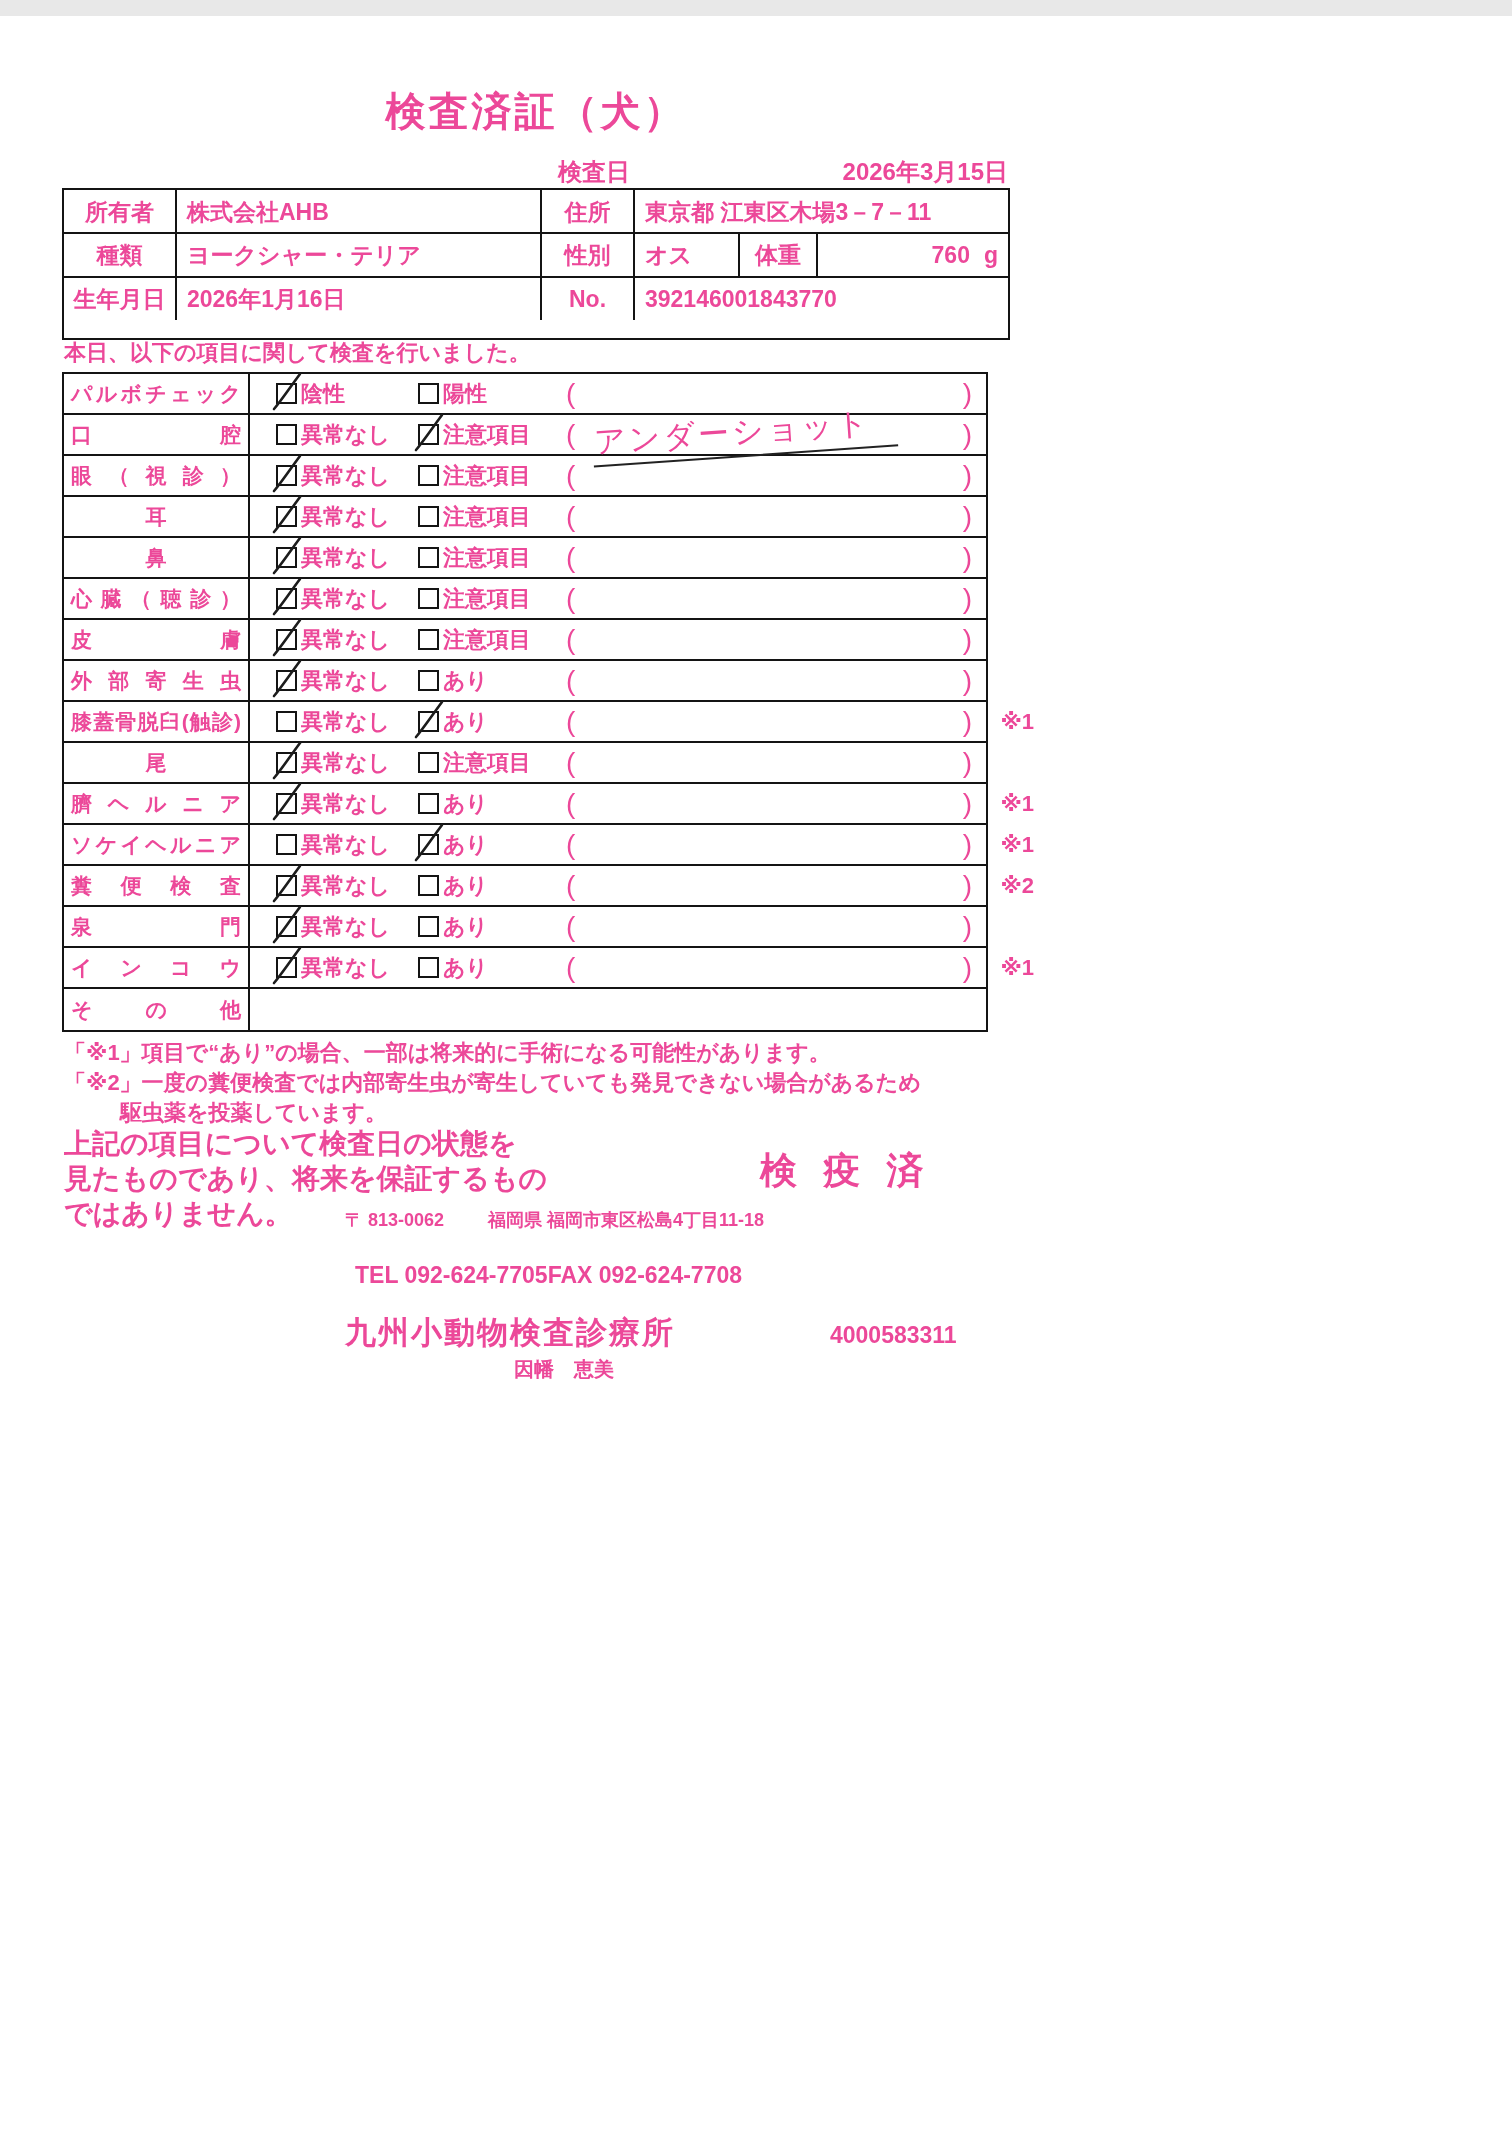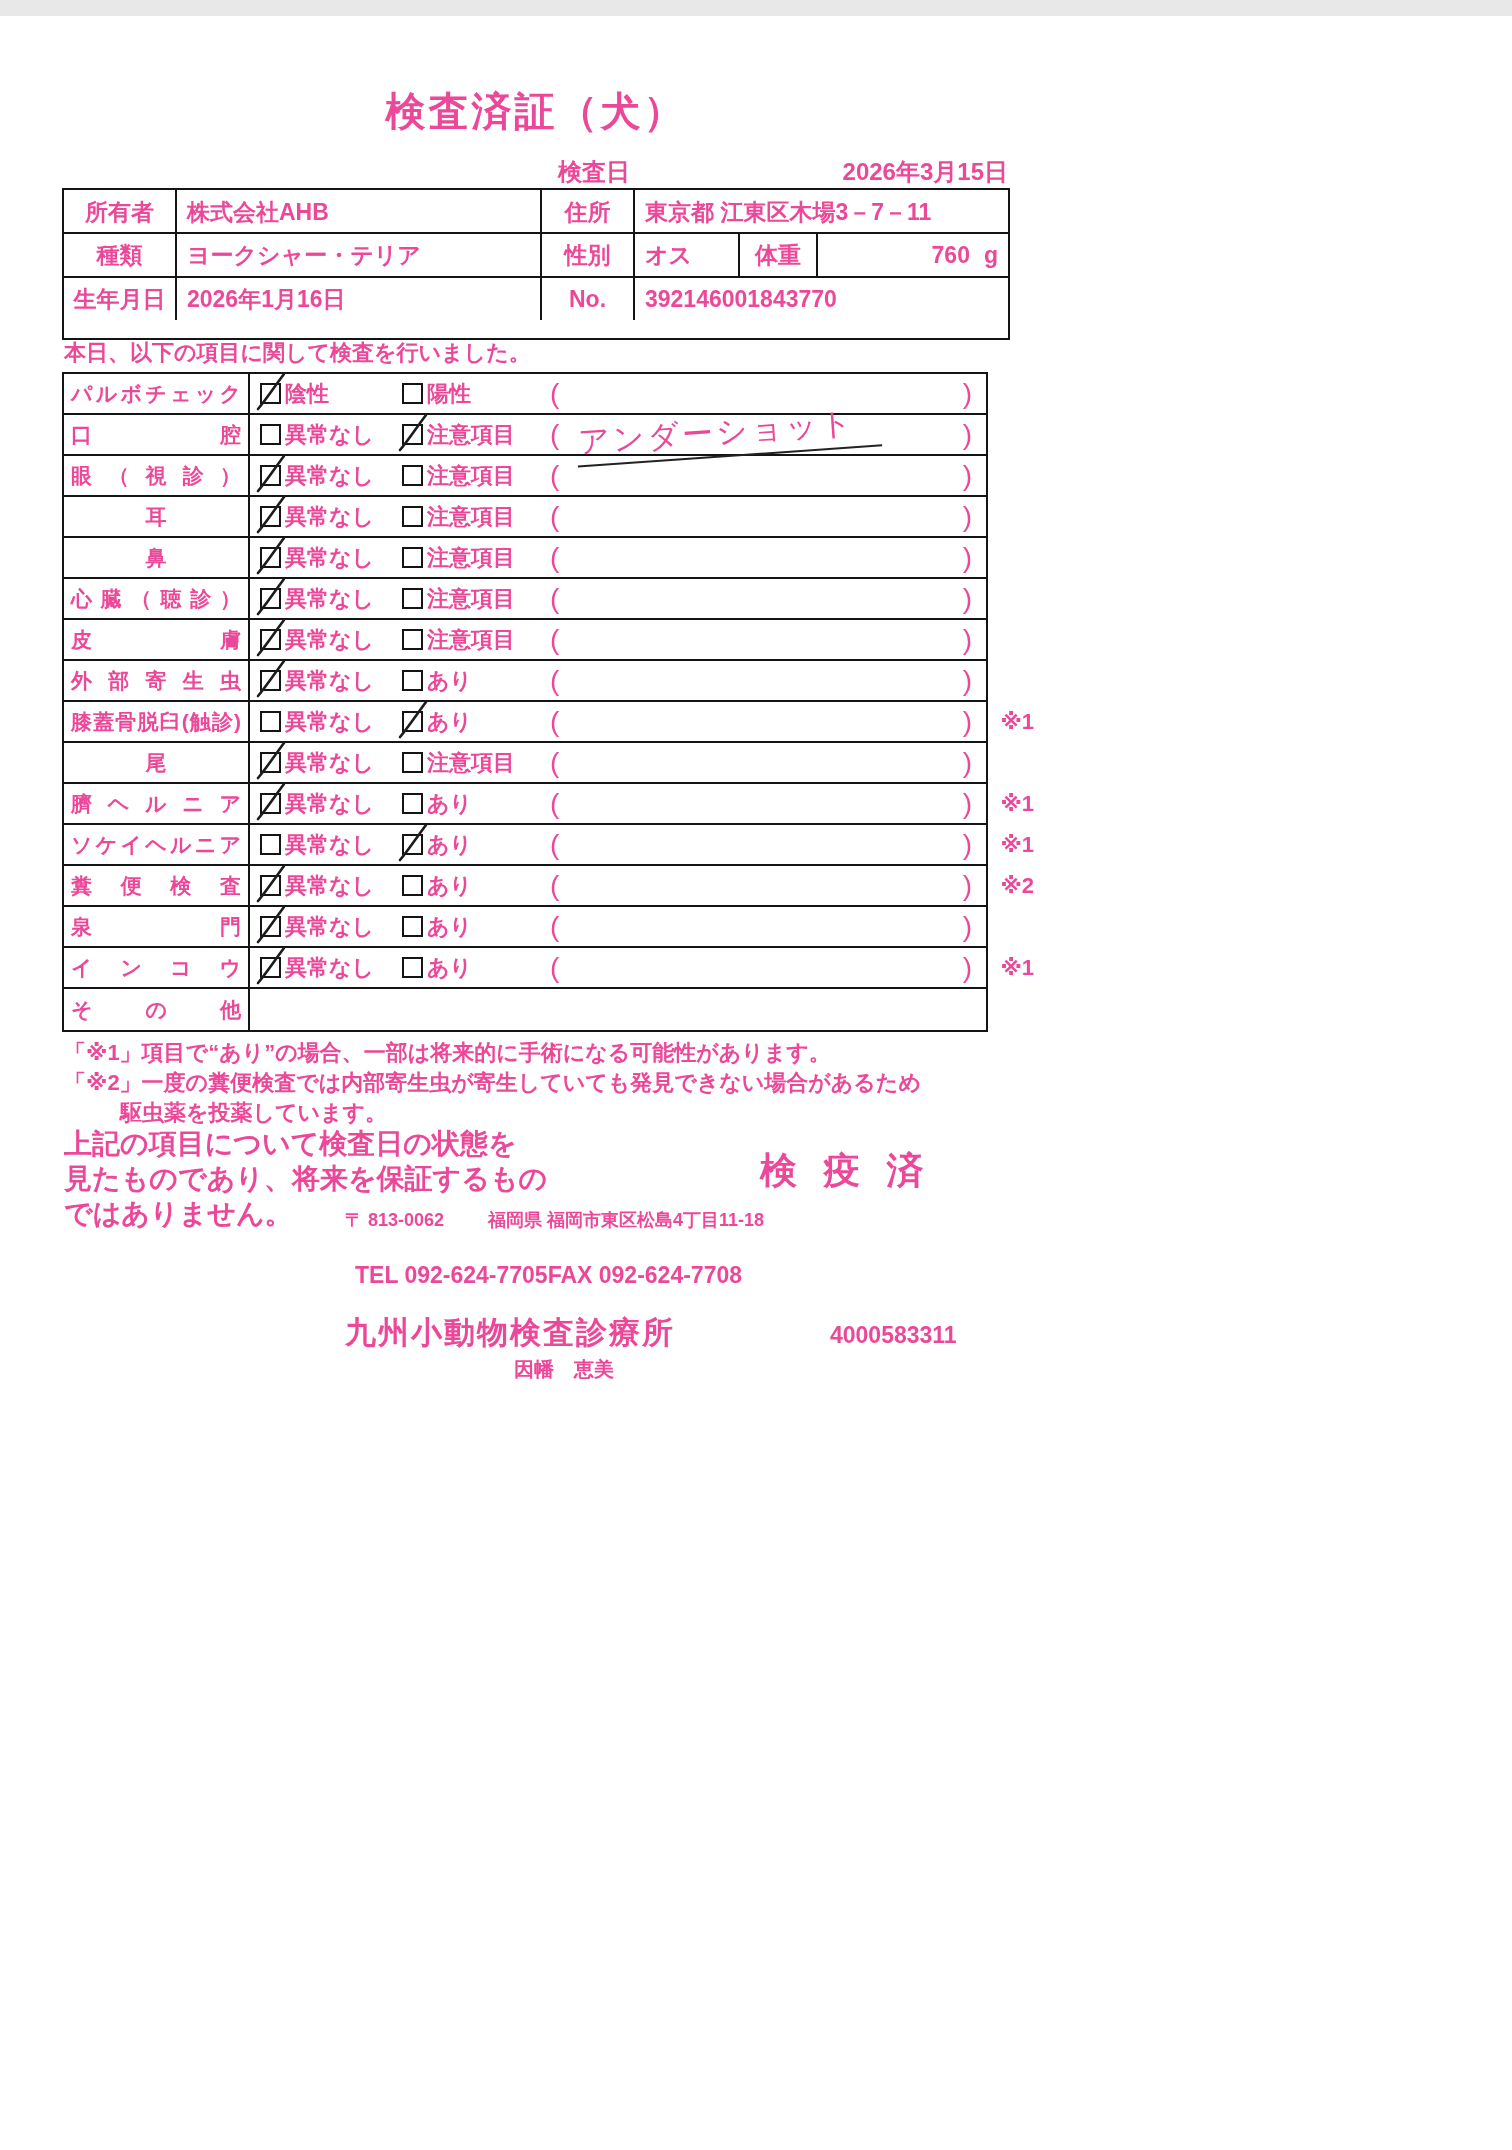--- a/index.html
+++ b/index.html
@@ -39,21 +39,21 @@
   .intro { position:absolute; top:322px; left:2px; font-size:22px; font-weight:700; }
 
   .check-table { position:absolute; top:356px; left:0; width:926px;
     border:2px solid #141414; box-sizing:border-box; background:#fff; }
   .row { display:flex; height:41px; border-bottom:2px solid #141414; position:relative; box-sizing:border-box; }
   .row:last-child { border-bottom:none; }
   .row-label { width:186px; min-width:186px; box-sizing:border-box; border-right:2px solid #141414;
     padding:0 7px; display:flex; justify-content:space-between; align-items:center;
     font-size:21px; font-weight:700; white-space:nowrap; }
   .row-label.single { justify-content:center; }
-  .row-content { flex:1; display:flex; align-items:center; position:relative; padding-left:10px; }
+  .row-content { flex:1; display:flex; align-items:center; position:relative; padding-left:26px; }
   .opt { display:flex; align-items:center; font-size:22px; font-weight:700; white-space:nowrap; }
   .opt1 { width:142px; min-width:142px; }
   .opt2 { width:148px; min-width:148px; }
   .box { width:17px; height:17px; min-width:17px; border:2px solid #141414; margin-right:4px;
     position:relative; display:inline-block; box-sizing:content-box; }
   .tick { position:absolute; left:-6px; bottom:-9px; width:30px; height:38px; overflow:visible; }
   .paren { flex:1; display:flex; align-items:center; justify-content:space-between;
     padding-right:14px; position:relative; }
   .pchar { font-size:28px; font-weight:400; }
   .hand { position:absolute; left:26px; top:-8px; font-size:31px; font-weight:400;

